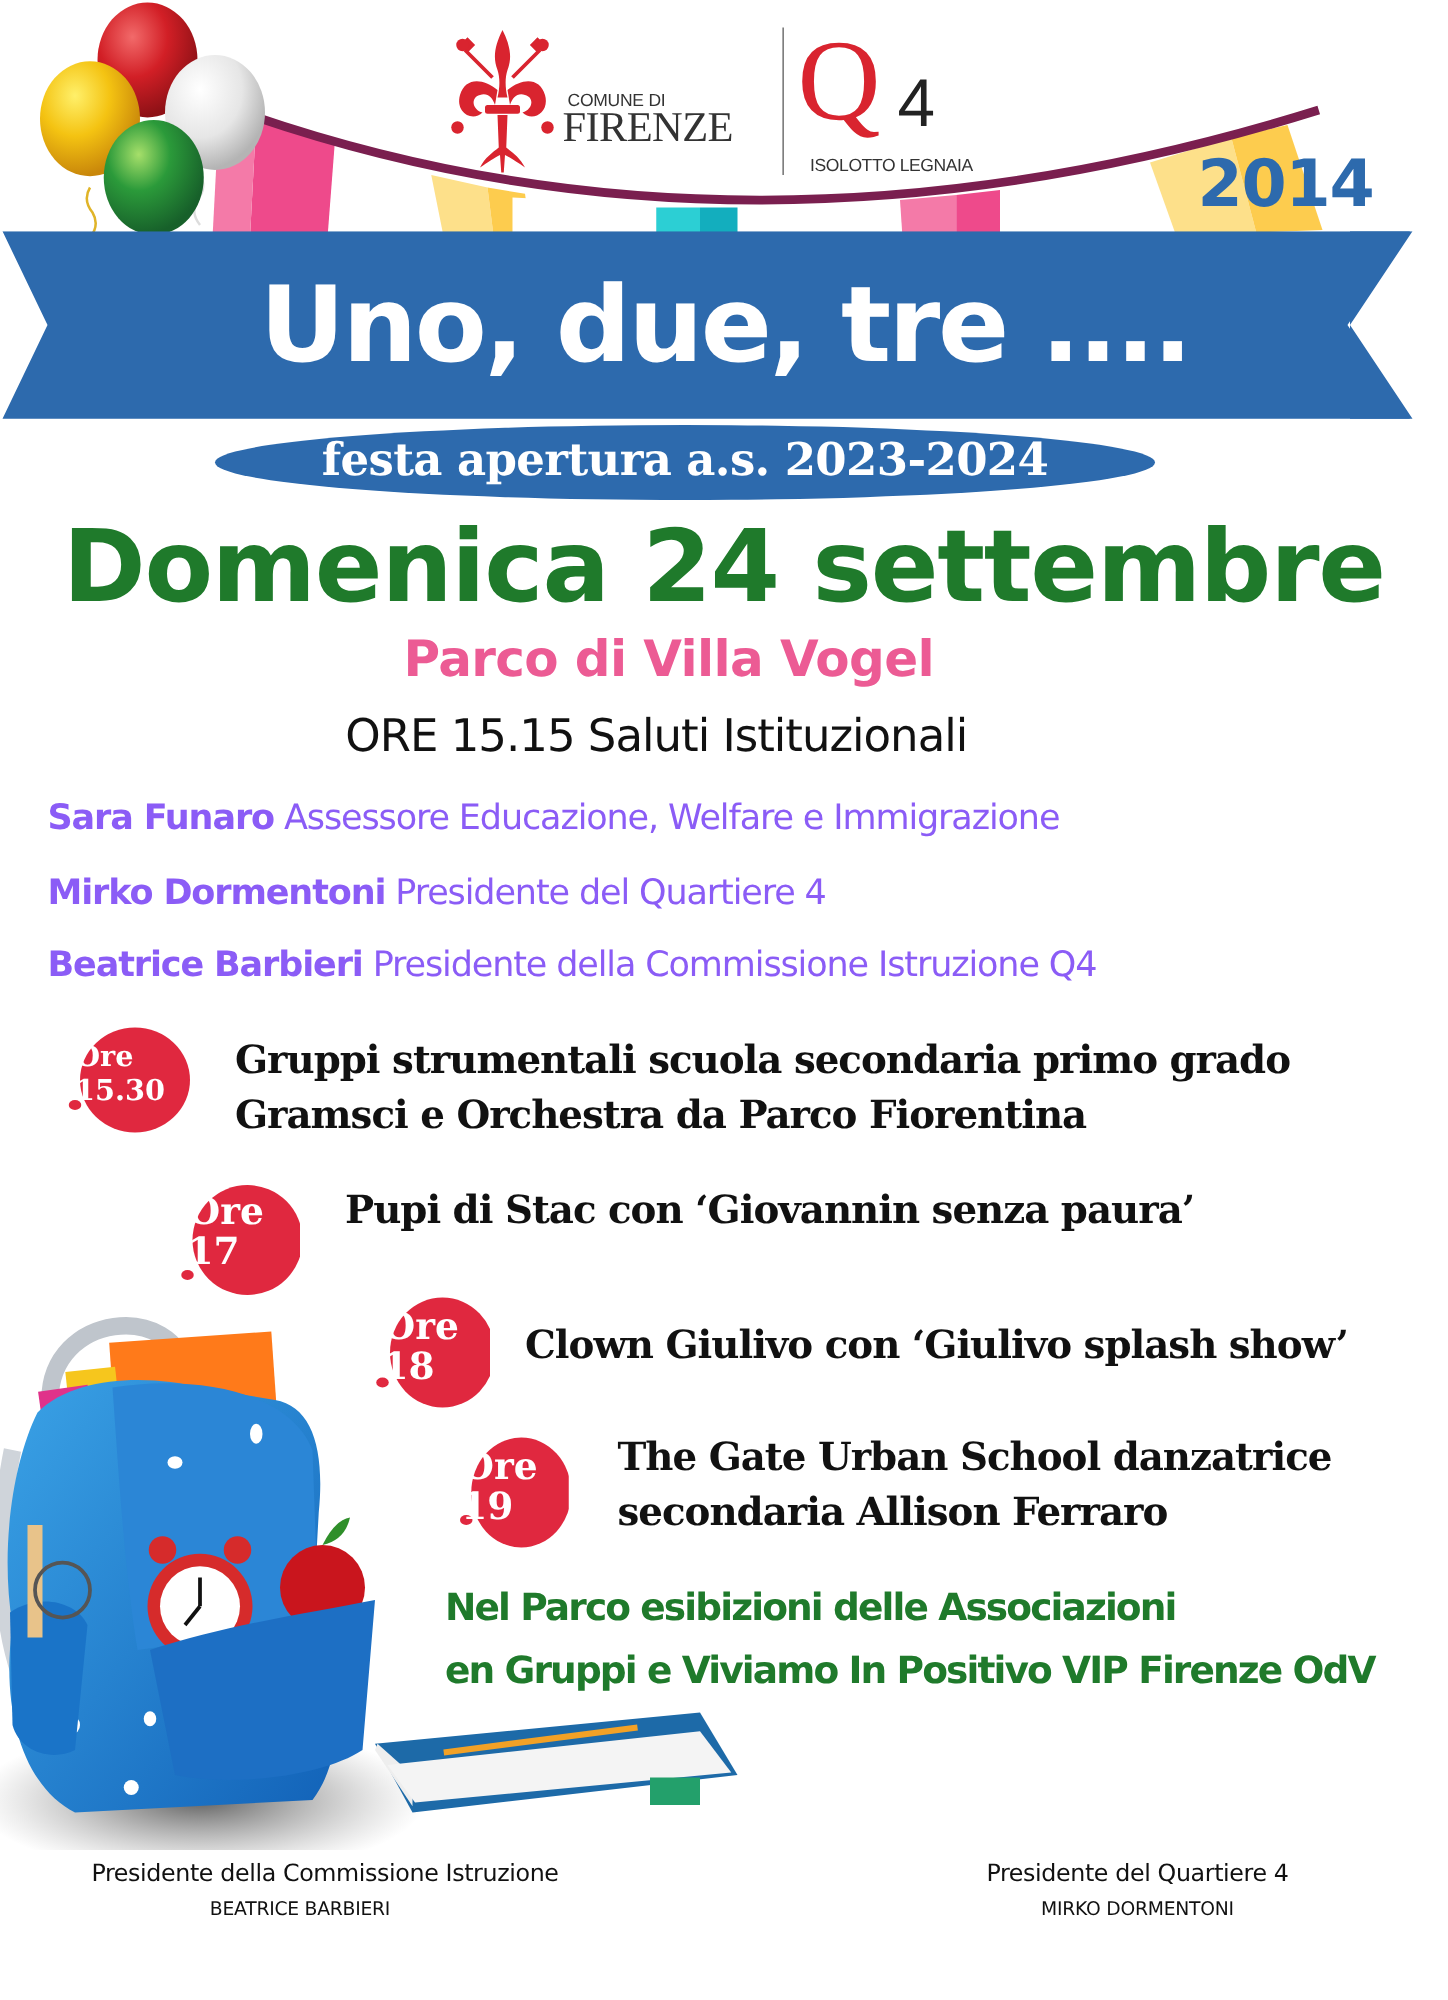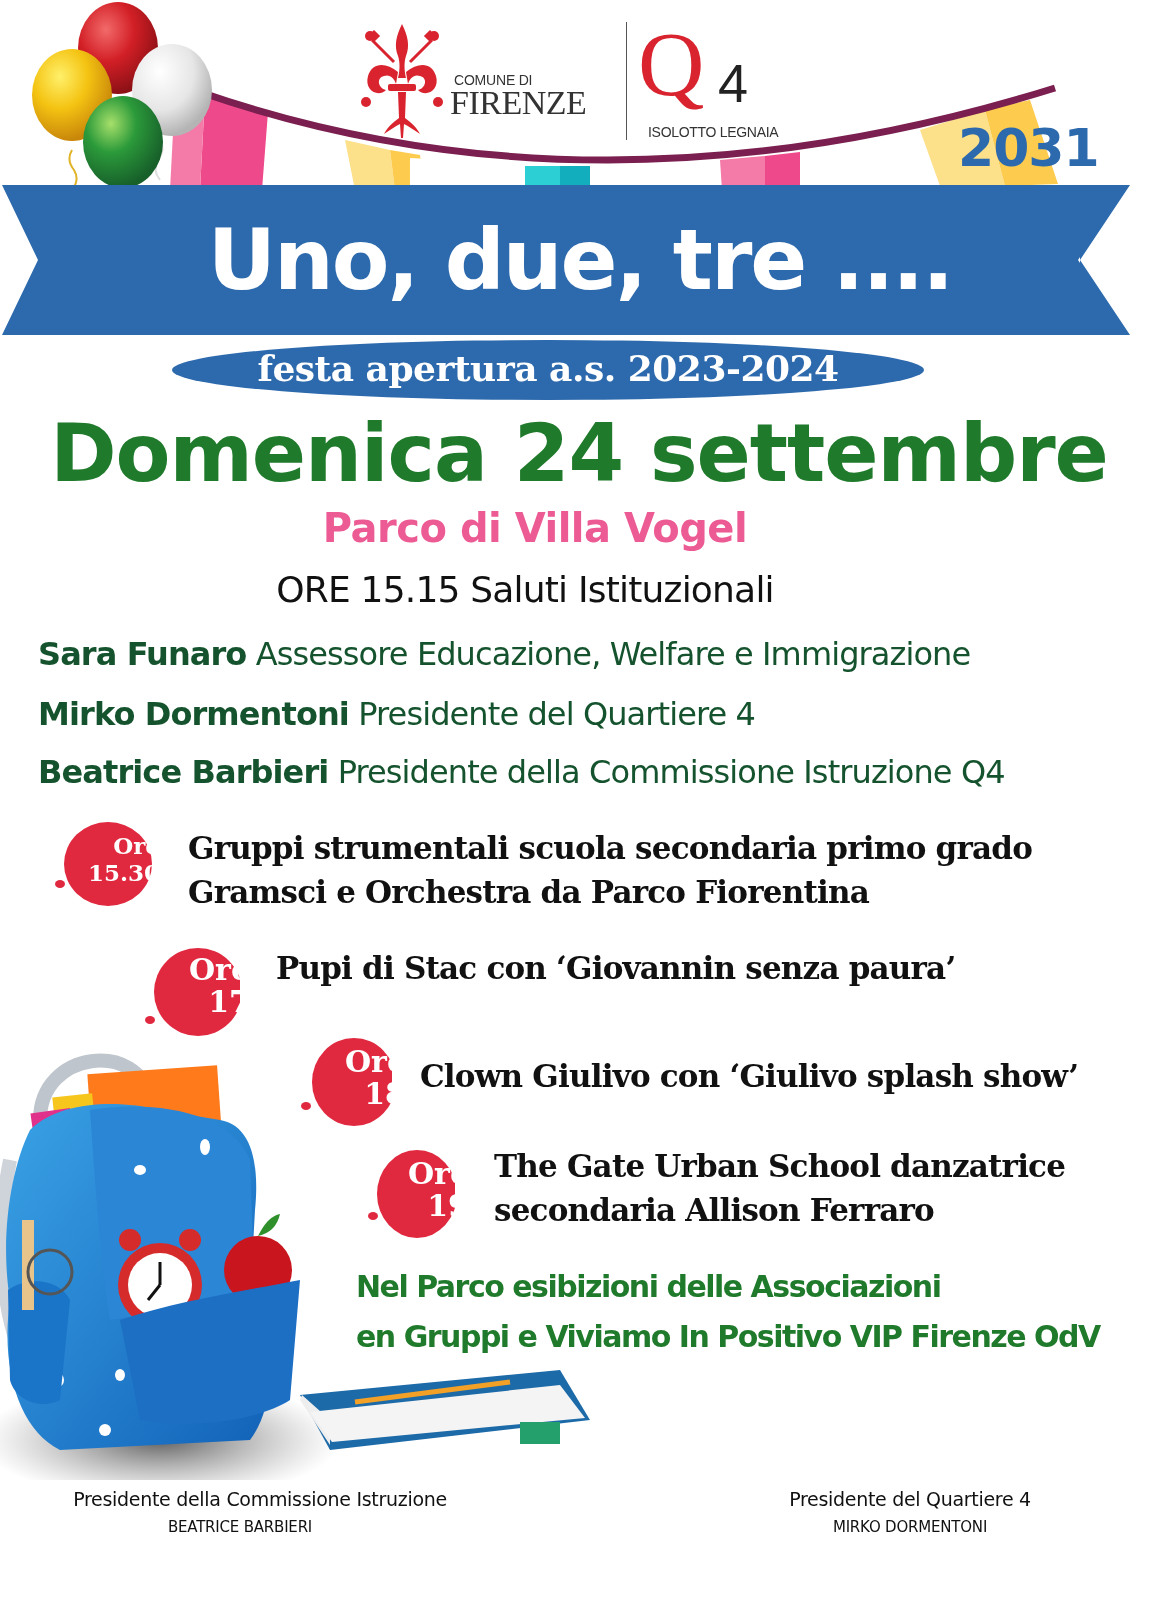--- a/index.html
+++ b/index.html
@@ -54,30 +54,30 @@
       left: 0; top: 502px; width: 1070px; text-align: center;
       font-family: "DejaVu Sans", sans-serif; font-weight: bold; font-size: 40px;
       color: #ec5b94; line-height: 52px; letter-spacing: -0.5px;
     }
     .ore-saluti {
       left: 0; top: 566px; width: 1050px; text-align: center;
       font-family: "DejaVu Sans", sans-serif; font-size: 36px; color: #111; line-height: 48px;
       letter-spacing: -0.8px;
     }
     .speaker {
-      left: 38px; font-family: "DejaVu Sans", sans-serif; font-size: 32px; line-height: 44px;
-      color: #14532d; white-space: nowrap; letter-spacing: -0.9px;
+      left: 38px; font-family: "DejaVu Sans", sans-serif; font-size: 28px; line-height: 44px;
+      color: #8b5cf6; white-space: nowrap; letter-spacing: -0.9px;
     }
     .speaker b { font-weight: bold; }
 
     
     .sched-balloon { width: 100px; height: 100px; }
     .sched-balloon svg { position: absolute; left: 0; top: 0; }
     .sched-balloon .bl-txt {
-      position: absolute; left: 0; top: 20px; width: 100px; text-align: right; color: #fff;
+      position: absolute; left: 0; top: 20px; width: 100px; text-align: left; color: #fff;
       font-family: "DejaVu Serif", serif; font-size: 26px; line-height: 28px; font-weight: bold;
     }
     .sched-text {
       font-family: "DejaVu Serif", serif; font-weight: bold; font-size: 31px;
       line-height: 44px; color: #111; white-space: nowrap; letter-spacing: -0.8px;
     }
 
     .assoc {
       left: 356px; font-family: "DejaVu Sans", sans-serif; font-weight: bold; font-size: 30px;
       color: #1f7a2b; line-height: 50px; letter-spacing: -1.5px; white-space: nowrap;
@@ -164,21 +164,21 @@
   <div class="abs firenze-small">COMUNE DI</div>
   <div class="abs firenze-big">FIRENZE</div>
 </div>
 <div class="abs logo-divider"></div>
 <div class="abs logo-q4">
   <div class="abs q-letter">Q</div>
   <div class="abs four">4</div>
   <div class="abs isolotto">ISOLOTTO LEGNAIA</div>
 </div>
 
-<div class="abs year">2031</div>
+<div class="abs year">2014</div>
 
 <svg id="ribbon" class="abs" viewBox="0 0 1158 155">
   <polygon points="2,0 1158,0 1128,0 1078,75 1128,150 2,150 38,75" fill="#2d6aad"></polygon>
   <polygon points="1080,0 1130,0 1080,75 1130,150 1080,150" fill="#2d6aad"></polygon>
 </svg>
 <div class="abs ribbon-title">Uno, due, tre .... Scuola!</div>
 
 <div class="abs pill"></div>
 <div class="abs pill-text">festa apertura a.s. 2023-2024</div>
 

